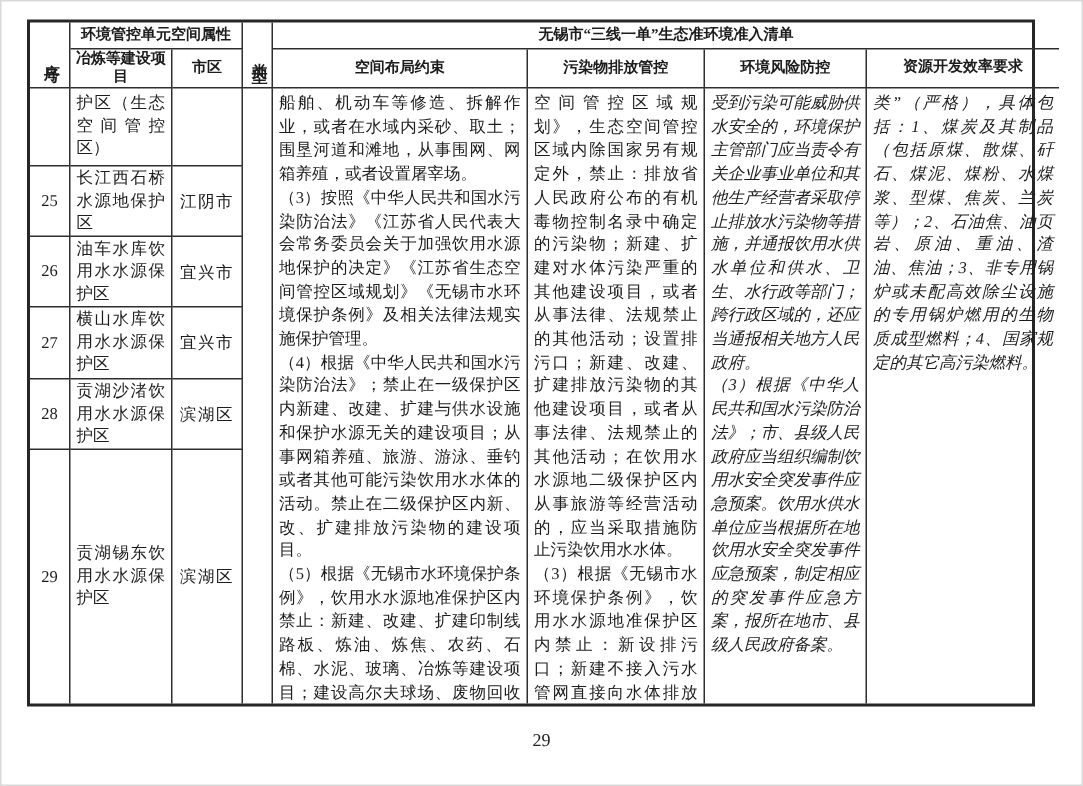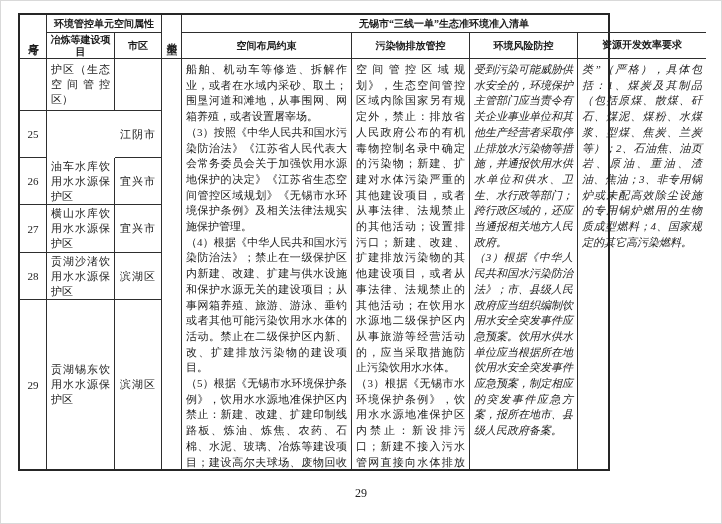--- a/index.html
+++ b/index.html
@@ -9,21 +9,21 @@
     font-family:"Liberation Serif","DejaVu Serif",serif;
     color:#1c1c1c;
   }
   .page {
     position:relative; width:722px; height:524px; background:#fff;
     box-shadow: inset 0 0 0 1px #d9d9d9;
     overflow:hidden;
   }
   .table {
     position:absolute; left:18px; top:13px;
-    width:592px; height:458px;
+    width:672px; height:458px;
     border:2px solid #262626;
     display:grid;
     grid-template-columns:27px 68px 47px 20px 170px 118px 108px 128px;
     grid-template-rows:18px 26px 52px 47px 47px 48px 47px 169px;
     background:#fff;
   }
   .c { border-right:1px solid #2e2e2e; border-bottom:1px solid #2e2e2e; overflow:hidden; }
   .c.last-col { border-right:none; }
   .c.last-row { border-bottom:none; }
   .hd {
@@ -96,20 +96,23 @@
     <div class="c hd h-risk">环境风险防控</div>
     <div class="c hd h-resource last-col">资源开发效率要求</div>
 
     <div class="c seq-cell" style="grid-area:3/1/4/2"></div>
     <div class="c name-cell" style="grid-area:3/2/4/3">
         <div>护区（生态空间管控区）</div>
       </div>
     <div class="c dist-cell" style="grid-area:3/3/4/4"></div>
 
     <div class="c seq-cell" style="grid-area:4/1/5/2">25</div>
+    <div class="c name-cell" style="grid-area:4/2/5/3">
+        <div>长江西石桥水源地保护区</div>
+      </div>
     <div class="c dist-cell" style="grid-area:4/3/5/4">江阴市</div>
 
     <div class="c seq-cell" style="grid-area:5/1/6/2">26</div>
     <div class="c name-cell" style="grid-area:5/2/6/3">
         <div>油车水库饮用水水源保护区</div>
       </div>
     <div class="c dist-cell" style="grid-area:5/3/6/4">宜兴市</div>
 
     <div class="c seq-cell" style="grid-area:6/1/7/2">27</div>
     <div class="c name-cell" style="grid-area:6/2/7/3">

